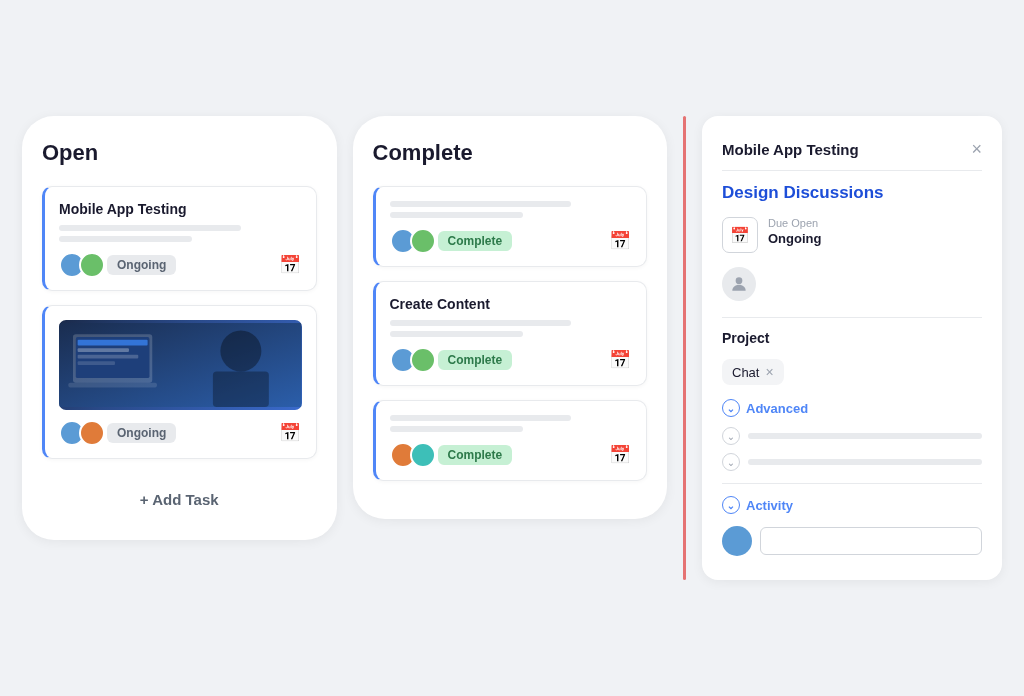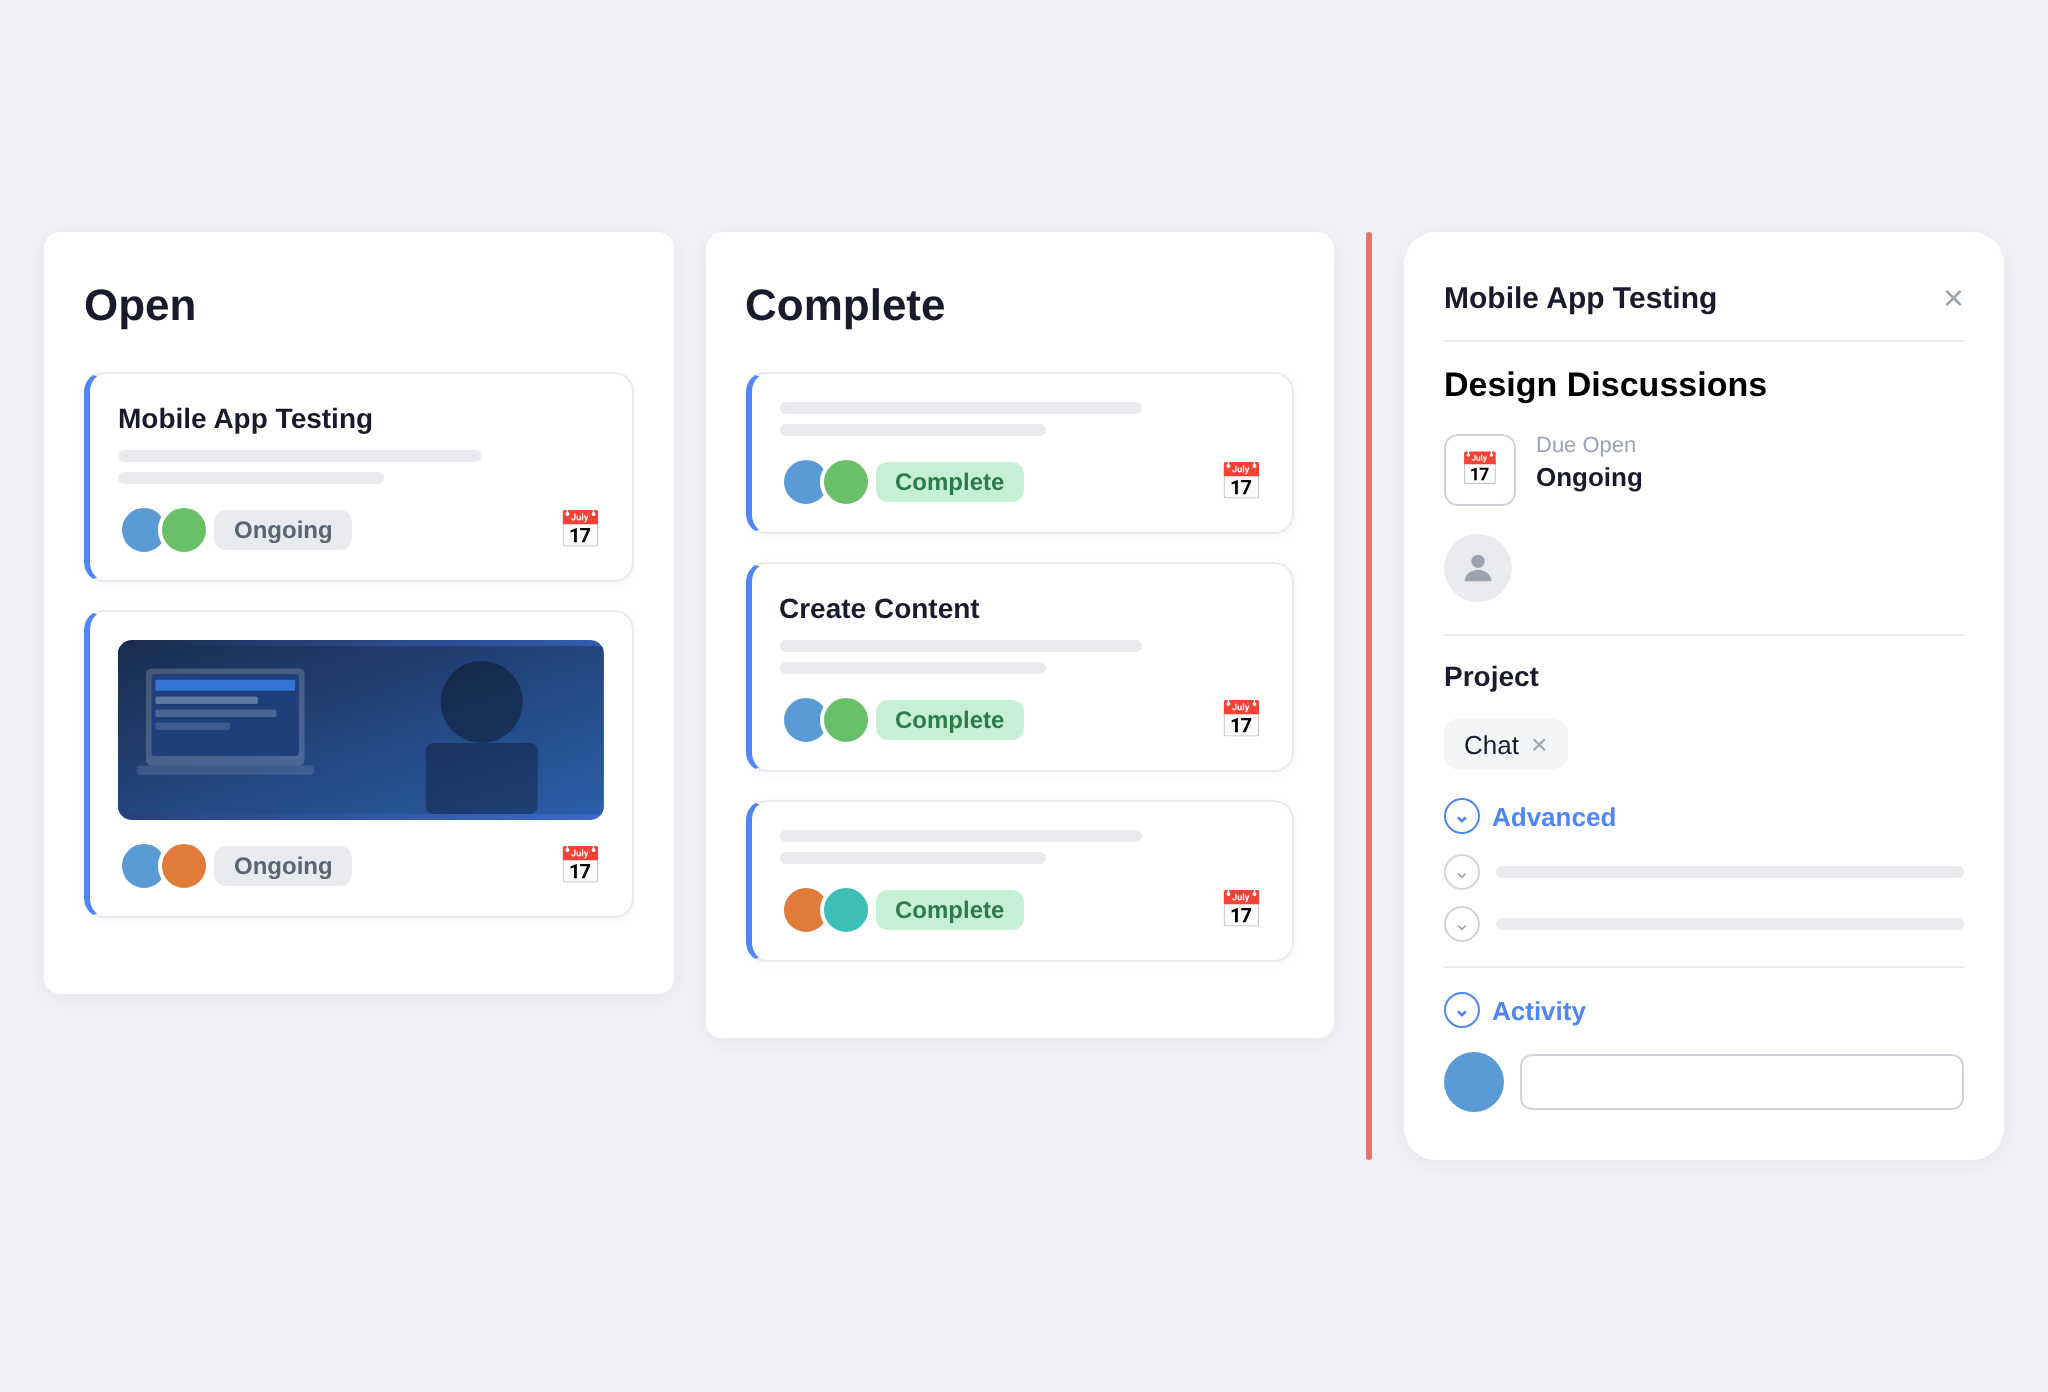--- a/index.html
+++ b/index.html
@@ -14,21 +14,21 @@
     }
     .board {
       display: flex;
       gap: 16px;
       align-items: flex-start;
       max-width: 980px;
       width: 100%;
     }
     .column {
       background: #fff;
-      border-radius: 8px;
+      border-radius: 32px;
       padding: 24px 20px;
       flex: 1;
       min-width: 0;
       box-shadow: 0 2px 12px rgba(0,0,0,0.06);
     }
     .column-title {
       font-size: 22px;
       font-weight: 700;
       color: #1a1a2e;
       margin-bottom: 20px;
@@ -163,21 +163,21 @@
       line-height: 1;
     }
     .detail-divider {
       height: 1px;
       background: #e8eaed;
       margin: 12px 0;
     }
     .detail-section-title {
       font-size: 17px;
       font-weight: 700;
-      color: #000000;
+      color: #1d4ed8;
       margin-bottom: 14px;
     }
     .detail-row {
       display: flex;
       align-items: flex-start;
       gap: 10px;
       margin-bottom: 14px;
     }
     .detail-icon-box {
       width: 36px;
@@ -386,20 +386,21 @@
           <div class="avatars">
             <div class="avatar blue"></div>
             <div class="avatar orange"></div>
           </div>
           <span class="status-badge status-ongoing">Ongoing</span>
         </div>
         <span class="calendar-icon">📅</span>
       </div>
     </div>
 
+    <div class="add-task">+ Add Task</div>
   </div>
 
   <div class="column complete-col">
     <div class="column-title">Complete</div>
 
     <div class="task-card">
       <div class="task-lines">
         <div class="task-line medium"></div>
         <div class="task-line short"></div>
       </div>

